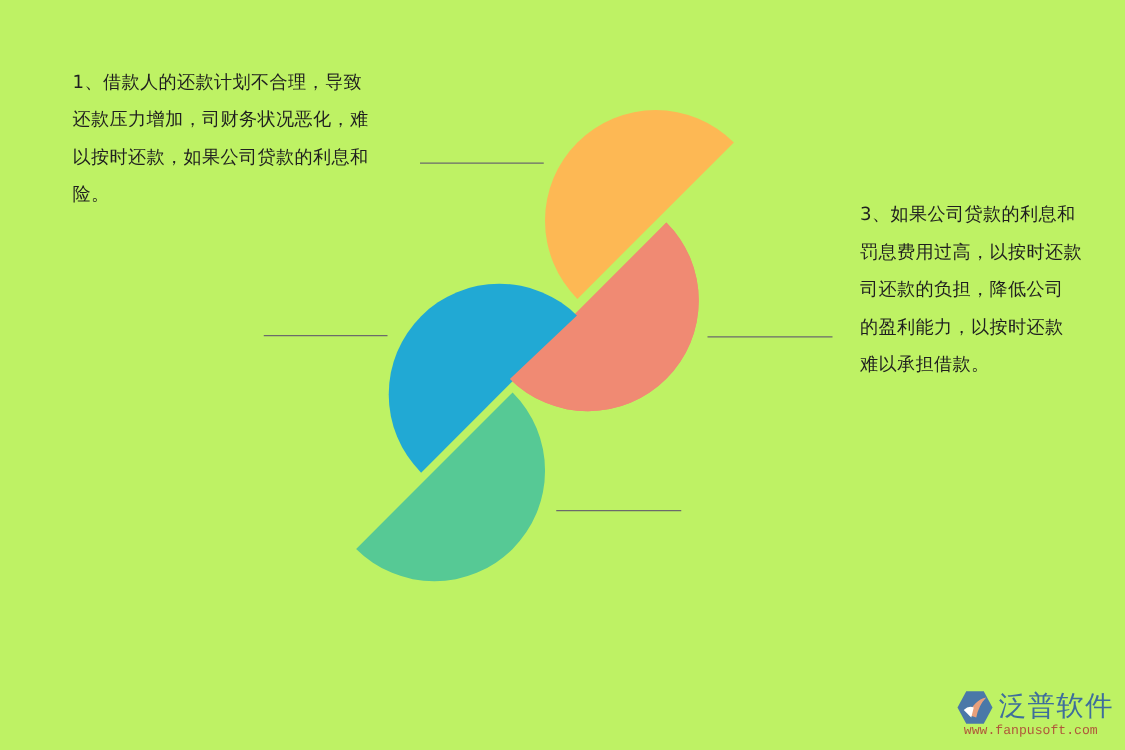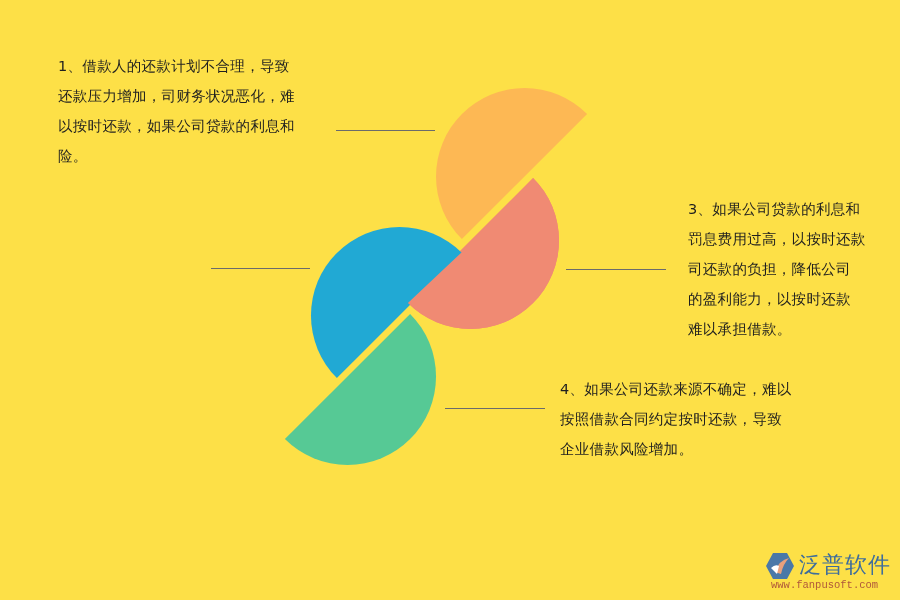--- a/index.html
+++ b/index.html
@@ -1,16 +1,16 @@
 <!DOCTYPE html>
 <html><head>
 <meta charset="utf-8">
 <style>
   html, body { margin: 0; padding: 0; background: #ffffff; }
-  #canvas { position: relative; width: 900px; height: 600px; overflow: hidden; background: #fde047;
+  #canvas { position: relative; width: 900px; height: 600px; overflow: hidden; background: #bef264;
     font-family: "DejaVu Sans", "Liberation Sans", sans-serif; color: #222222; }
   .text-block { position: absolute; font-size: 14.5px; line-height: 30px; color: #1f1f1f; letter-spacing: 0.3px; }
   .text-block span { display: block; white-space: nowrap; }
   .connector { position: absolute; height: 1px; background: #6b6b6b; }
   #shapes { position: absolute; left: 0; top: 0; }
   .logo { position: absolute; left: 765px; top: 550px; width: 130px; height: 45px; }
   .logo-name { position: absolute; left: 34px; top: 0px; font-size: 22px; color: #3e6d9c; letter-spacing: 1px; white-space: nowrap; font-family: Liberation Serif, serif; }
   .logo-url { position: absolute; left: 6px; top: 29px; font-size: 10.5px; color: #b0573a; white-space: nowrap; font-family: Liberation Mono, monospace; }
   .logo-icon { position: absolute; left: 0px; top: 2px; }
 </style>
@@ -38,33 +38,28 @@
   <div class="connector" style="left:445px; top:408px; width:100px;"></div>
 
   <div class="text-block" style="left:58px; top:51px;">
     <span>1、借款人的还款计划不合理，导致</span>
     <span>还款压力增加，司财务状况恶化，难</span>
     <span>以按时还款，如果公司贷款的利息和</span>
     <span>险。</span>
   </div>
 
 
-  <div class="text-block" style="left:688px; top:157px;margin-top:37px;">
+  <div class="text-block" style="left:688px; top:157px;">
     <span>3、如果公司贷款的利息和</span>
     <span>罚息费用过高，以按时还款</span>
     <span>司还款的负担，降低公司</span>
     <span>的盈利能力，以按时还款</span>
     <span>难以承担借款。</span>
   </div>
 
-  <div class="text-block" style="left:560px; top:374px;">
-    <span>4、如果公司还款来源不确定，难以</span>
-    <span>按照借款合同约定按时还款，导致</span>
-    <span>企业借款风险增加。</span>
-  </div>
 
   <div class="logo">
     <svg class="logo-icon" width="30" height="28" viewBox="0 0 30 28">
       <polygon points="8,1 22,1 29,14 22,27 8,27 1,14" fill="#4a78a8"></polygon>
       <path d="M10 20 Q14 8 24 6 Q18 12 16 22 Z" fill="#e9a07c"></path>
       <path d="M6 16 Q10 12 14 14 L12 22 Z" fill="#ffffff"></path>
     </svg>
     <div class="logo-name">泛普软件</div>
     <div class="logo-url">www.fanpusoft.com</div>
   </div>

